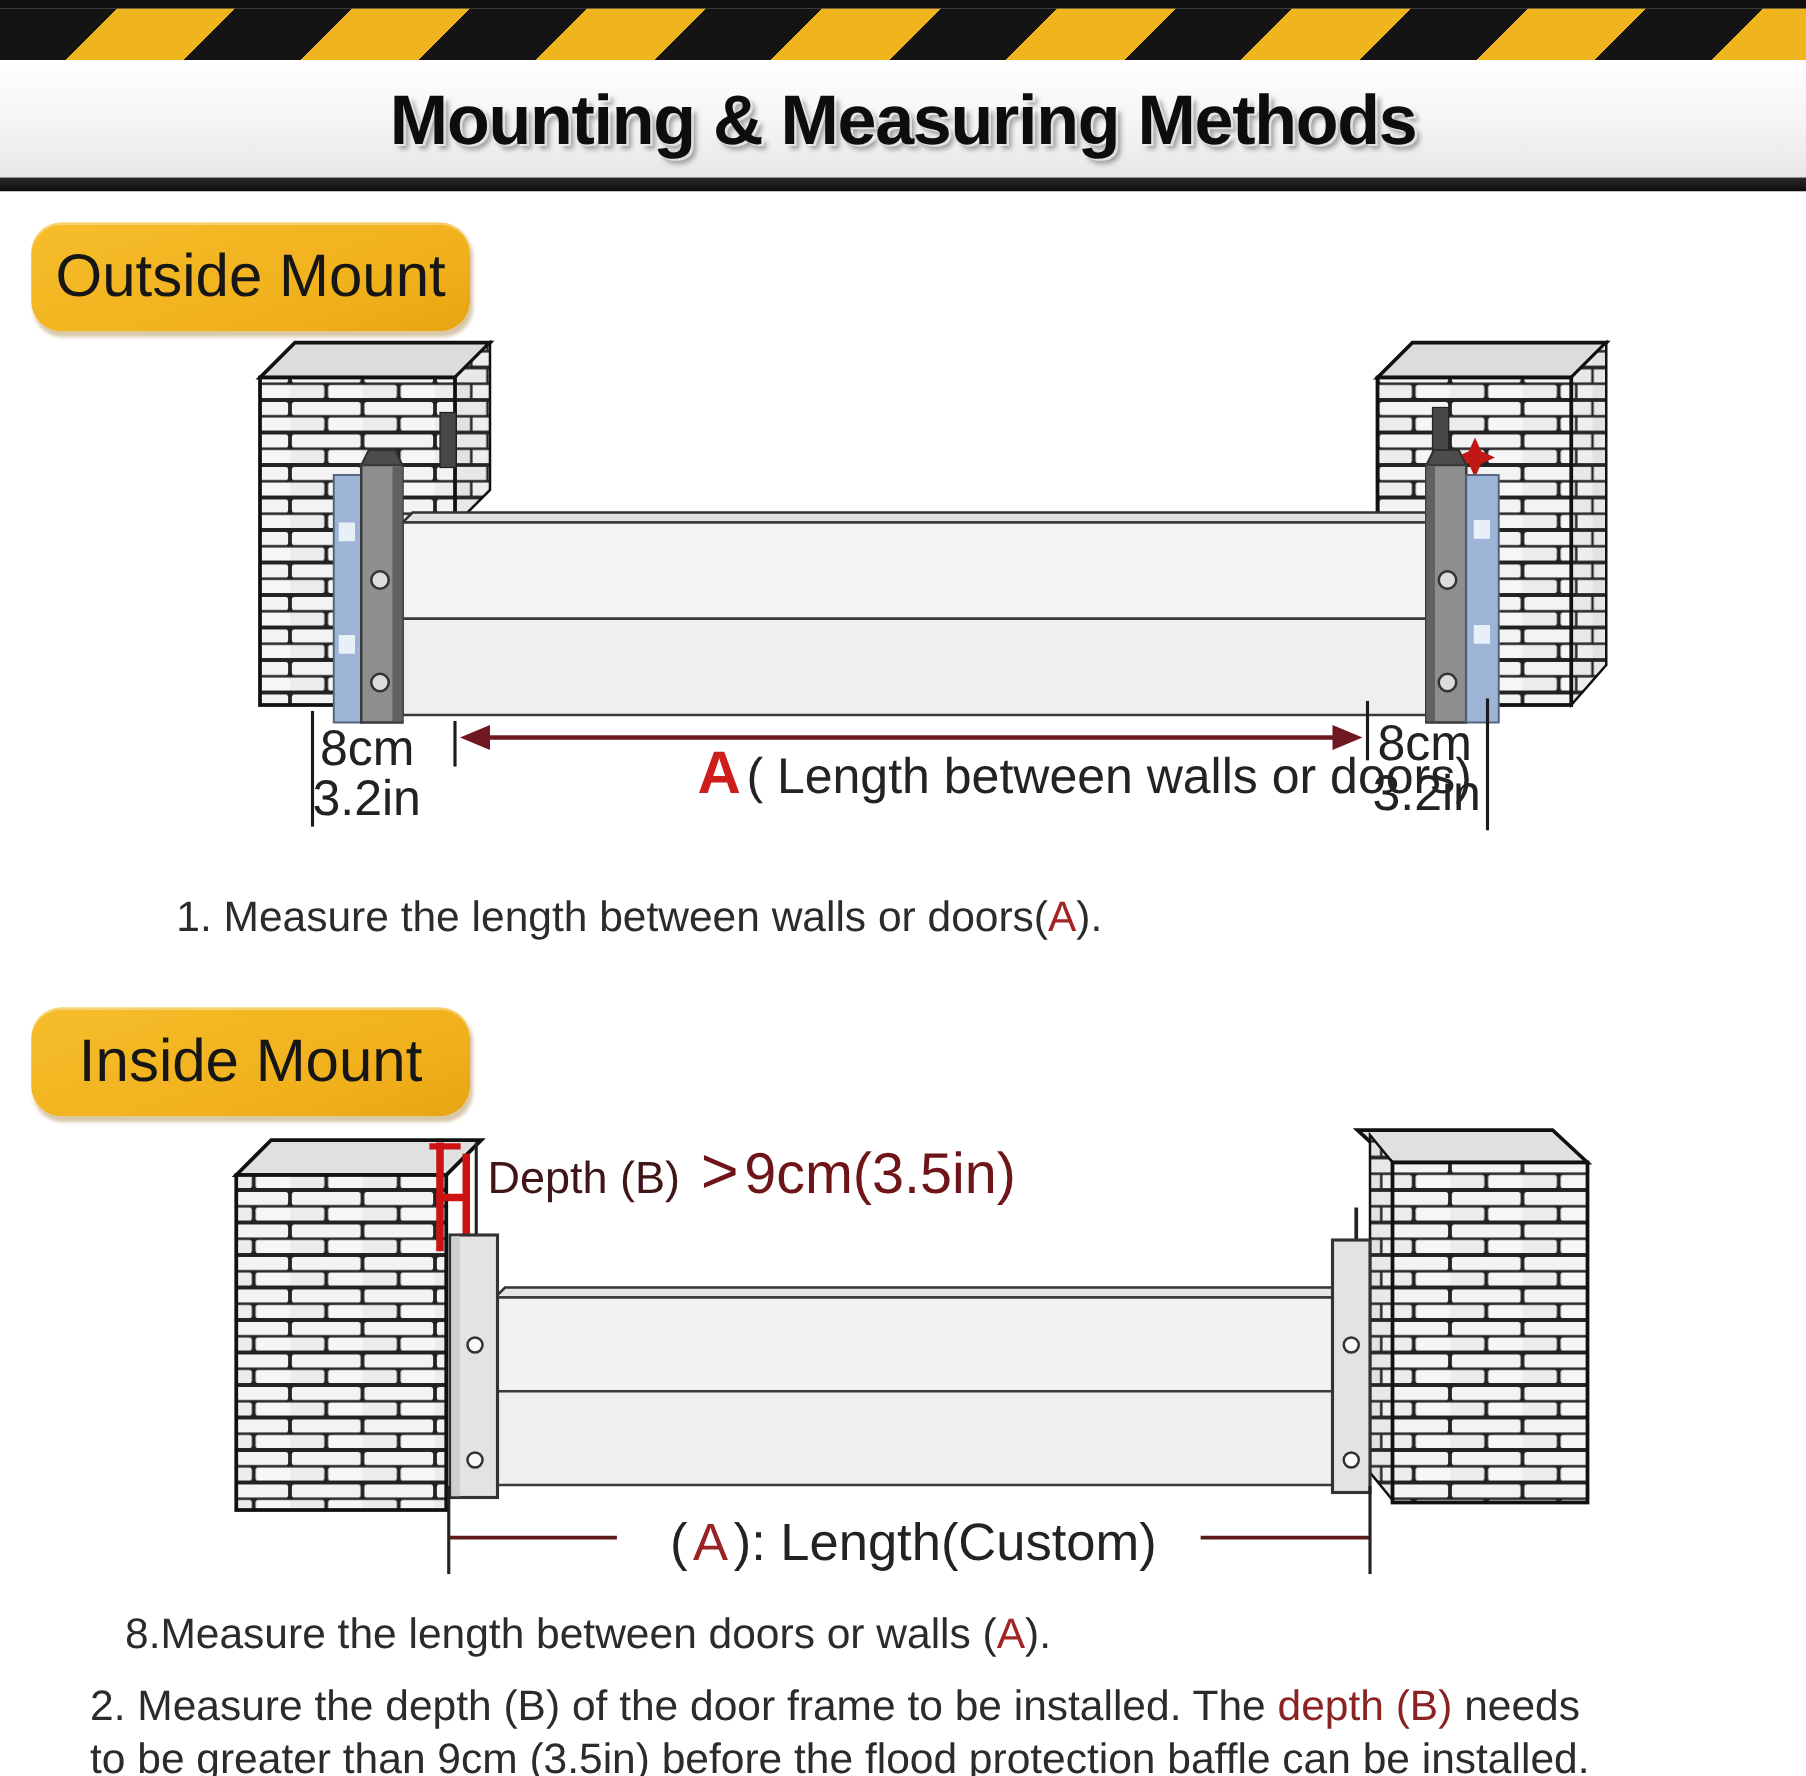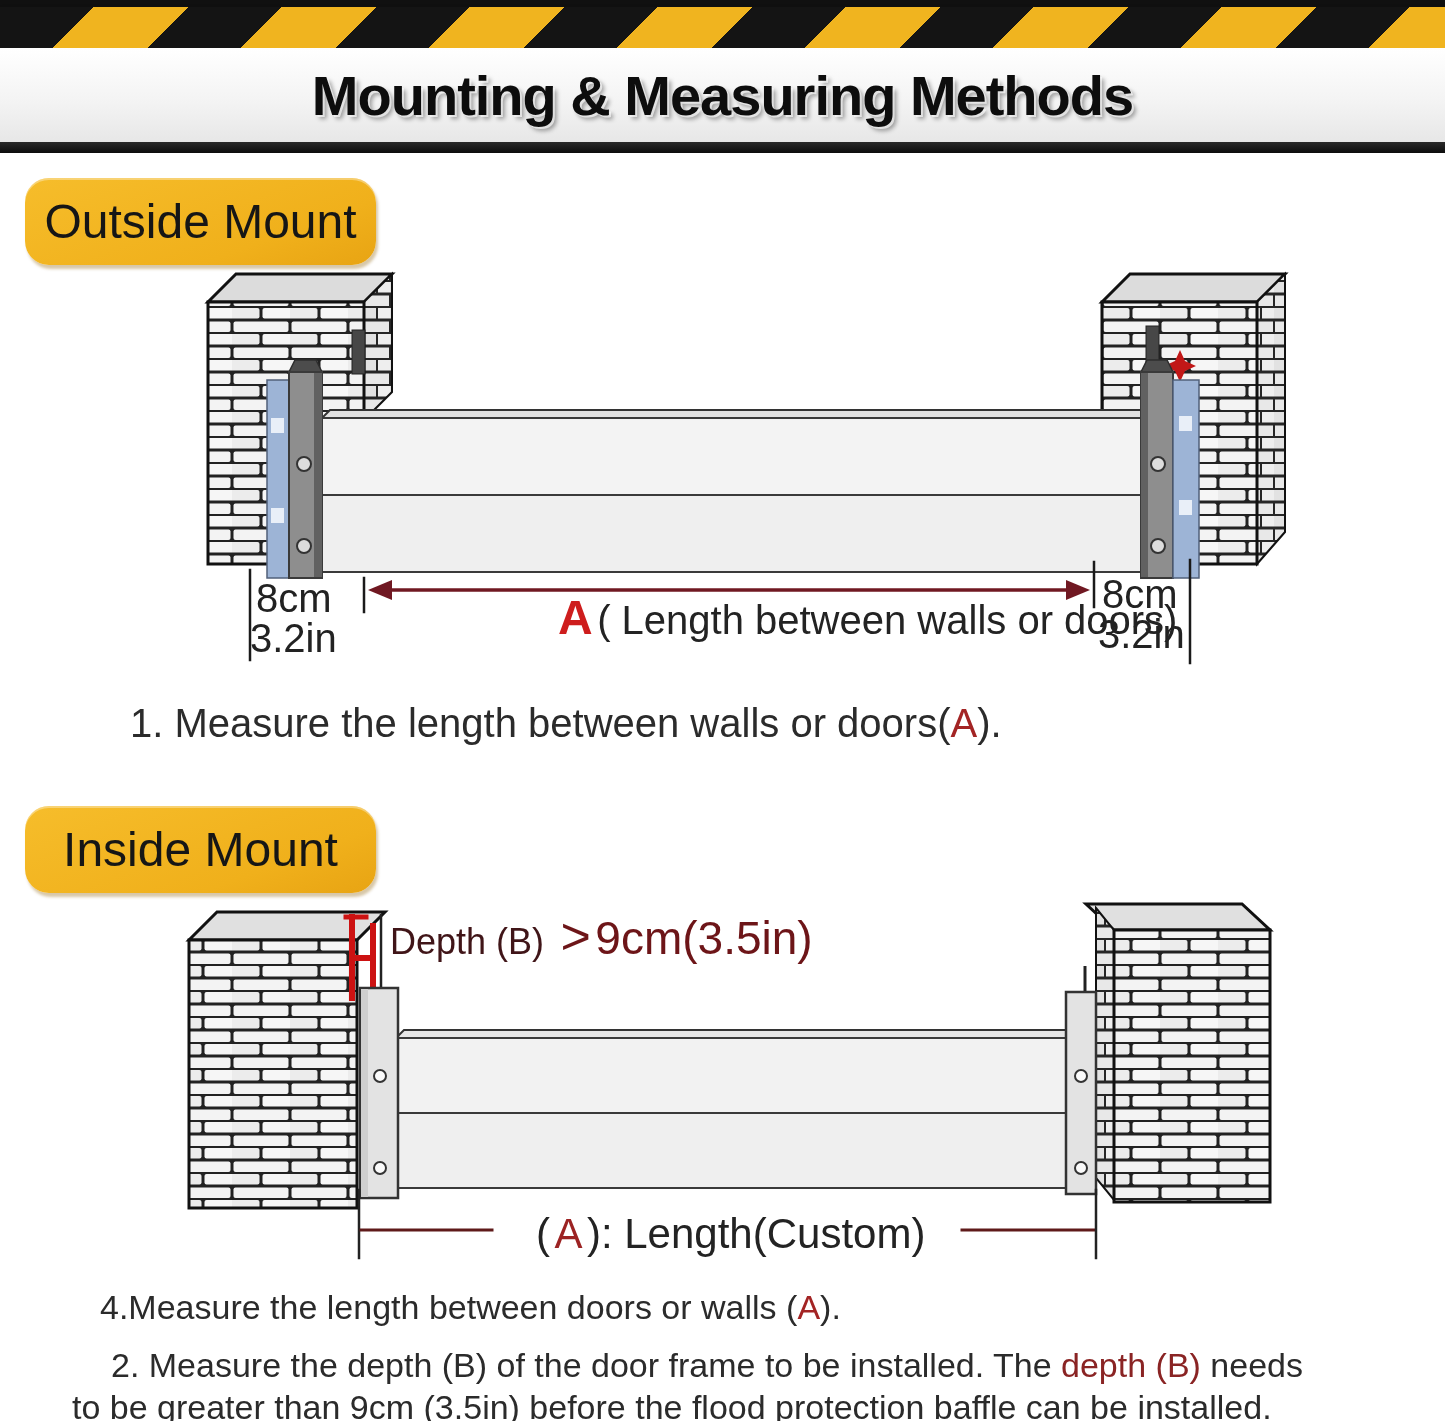--- a/index.html
+++ b/index.html
@@ -29,25 +29,25 @@
   .pill-inside{left:25px;top:806px;}
 
   
   .diagram{position:absolute;left:0;}
   .diagram text{font-family:"Liberation Sans",sans-serif;}
   #svg-outside{top:268px;}
   #svg-inside{top:900px;}
 
   
   .steps-a{position:absolute;left:128px;top:696px;width:1250px;}
-  .steps-a p{margin:2px;font-size:40px;line-height:50px;color:#2b2b2b;}
+  .steps-a p{margin:13px;font-size:34px;line-height:50px;color:#2b2b2b;}
   .steps-b{position:absolute;left:0;top:1286px;width:1445px;}
   .steps-b p{margin:0;font-size:34px;line-height:42px;color:#2b2b2b;}
   .steps-b .b1{margin-left:100px;margin-bottom:16px;}
-  .steps-b .b2{margin-left:111px;}
+  .steps-b .b2{margin-left:72px;}
   .steps-b .b3{margin-left:72px;}
   .red-letter{color:#a32424;}
   .red-strong{color:#8a2424;}
 </style>
 </head>
 <body>
 
 <div class="page">
 
   <div class="hdr-strip"></div>
@@ -202,18 +202,18 @@
       <line x1="1096" y1="290" x2="1096" y2="358" stroke="#222" stroke-width="2.5"></line>
     </g>
     <text x="536" y="348">
       <tspan font-size="42" fill="#232323">(</tspan>
       <tspan font-size="42" fill="#9c2323">A</tspan>
       <tspan font-size="42" fill="#232323">): Length(Custom)</tspan>
     </text>
   </svg>
 
   <div class="steps-b">
-    <p class="b1"><span>4.Measure the length between doors or walls (</span><span class="red-letter">A</span><span>).</span></p>
+    <p class="b1"><span>8.Measure the length between doors or walls (</span><span class="red-letter">A</span><span>).</span></p>
     <p class="b2"><span>2. Measure the depth (B) of the door frame to be installed. The </span><span class="red-strong">depth (B)</span><span> needs</span></p>
     <p class="b3">to be greater than 9cm (3.5in) before the flood protection baffle can be installed.</p>
   </div>
 
 </div>
 
 </body></html>

